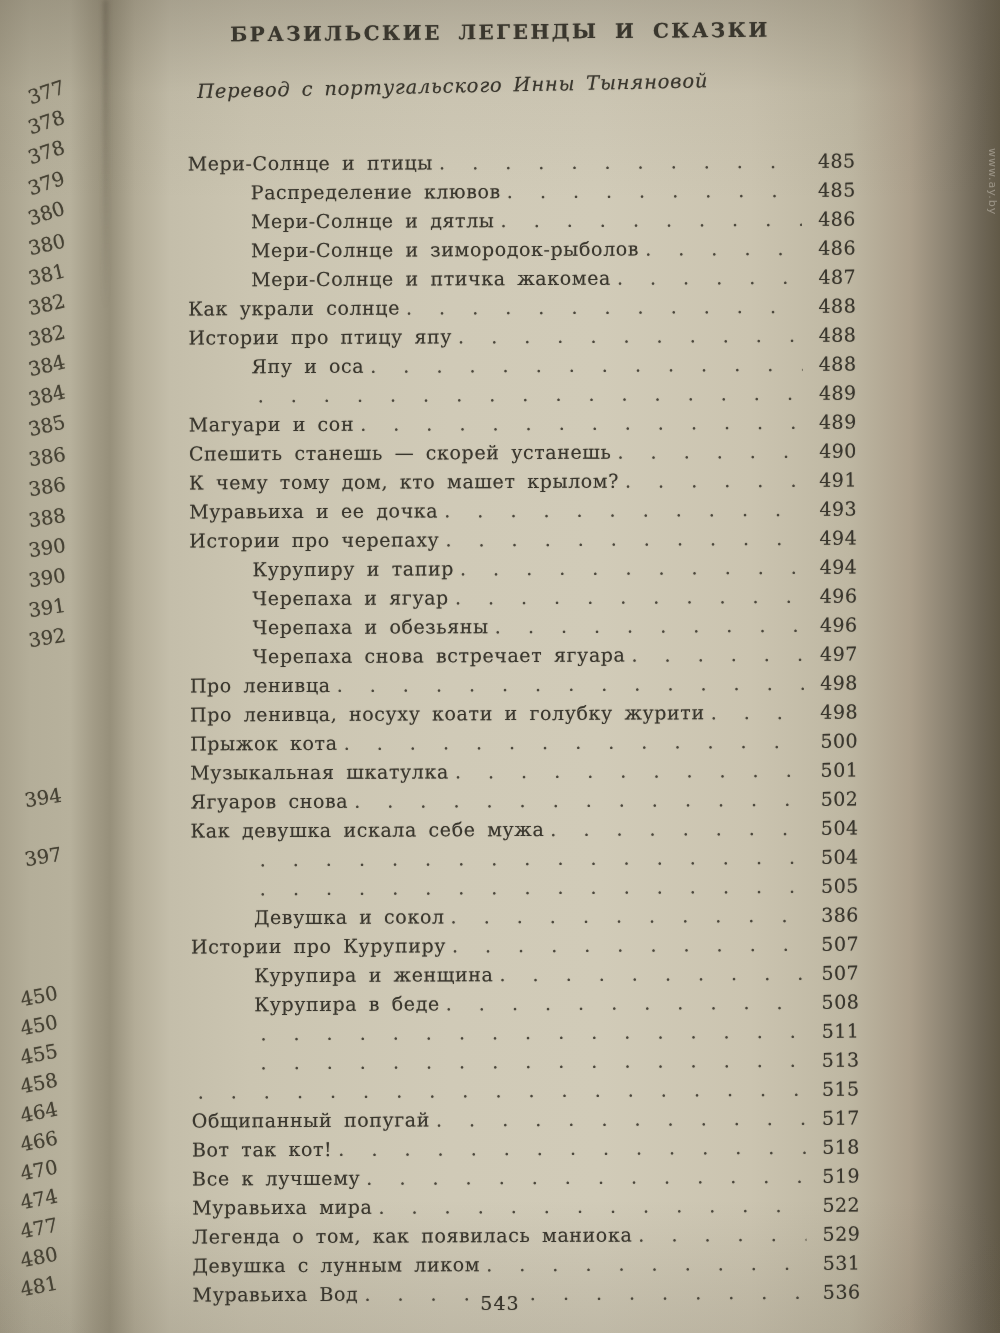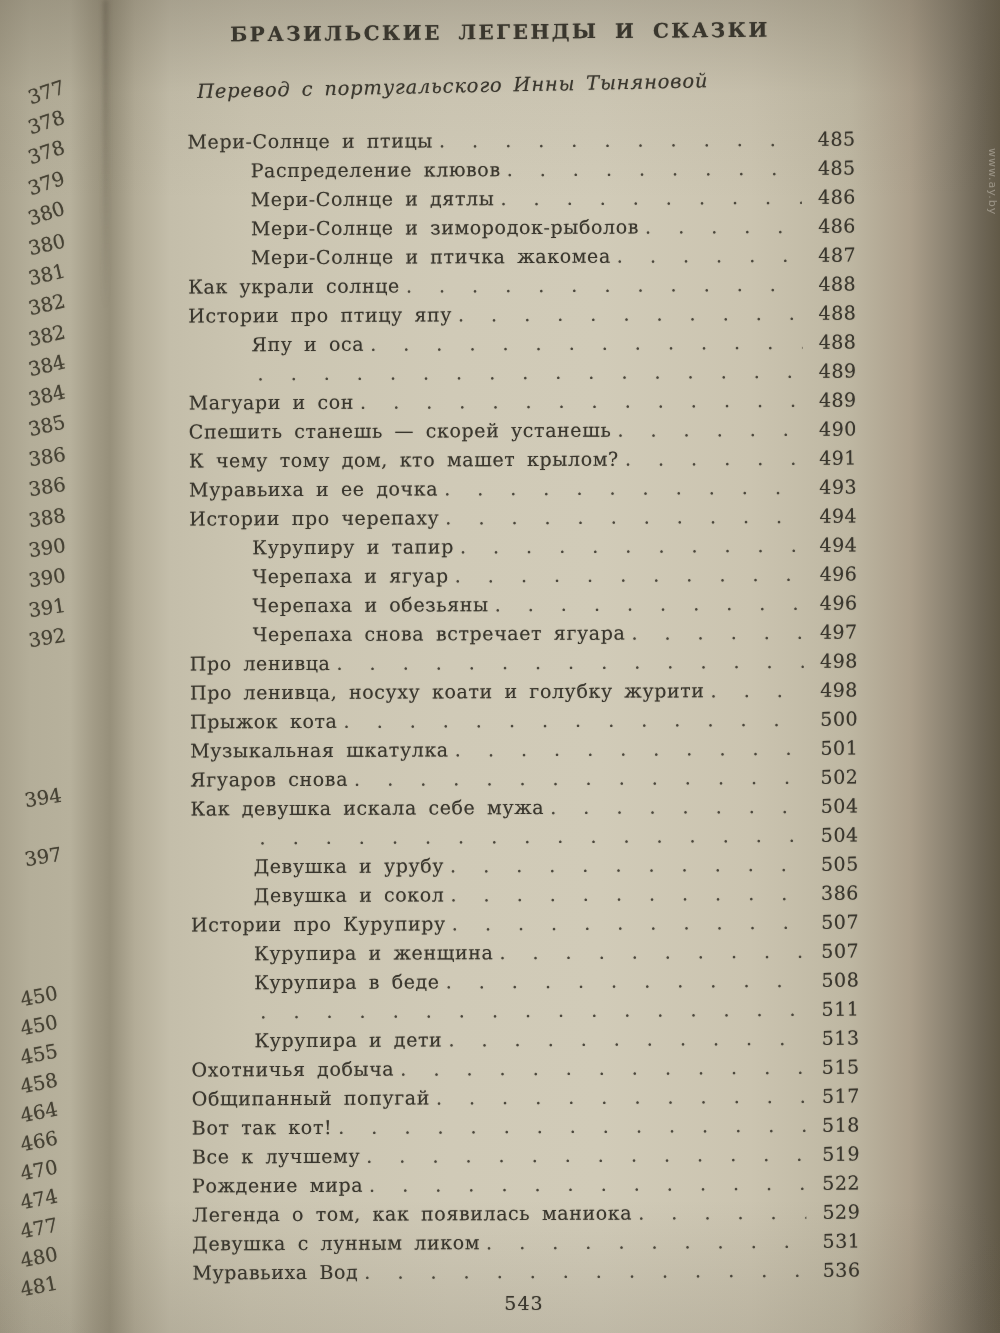--- a/index.html
+++ b/index.html
@@ -48,23 +48,23 @@
     display:flex; align-items:baseline; height:29px; line-height:29px;
     font-size:19px; white-space:nowrap; text-shadow:0 0 1px rgba(55,50,40,0.5);
   }
   .row.indent { padding-left:63px; }
   .row .t { letter-spacing:0.6px; word-spacing:5px; flex-shrink:0; }
   .row .leader { flex:1 1 auto; min-width:0; overflow:hidden; margin:0 6px; color:#4b473c; }
   .row .leader::after {
     content:". . . . . . . . . . . . . . . . . . . . . . . . . . . . . . . . . . . . . . . .";
     word-spacing:17px; letter-spacing:2px;
   }
-  .row .p { flex-shrink:0; min-width:48px; text-align:right; letter-spacing:0.5px; }
+  .row .p { flex-shrink:0; min-width:48px; text-align:right; letter-spacing:0.5px;margin-top:22px; }
   .footer-num {
-    position:absolute; top:1292px; left:476px; width:96px; text-align:center;
+    position:absolute; top:1292px; left:452px; width:96px; text-align:center;
     font-size:19px; letter-spacing:1px; text-shadow:0 0 1px rgba(55,50,40,0.5);
   }
   .watermark {
     position:absolute; right:1px; top:148px; writing-mode:vertical-rl;
     font-family:"DejaVu Sans", sans-serif; font-size:11px;
     color:rgba(205,200,190,0.50); letter-spacing:1px;
   }
 </style>
 </head>
 <body>
@@ -265,21 +265,20 @@
         <span class="leader"></span>
         <span class="p">504</span>
       </div>
 
       <div class="row indent">
         <span class="leader"></span>
         <span class="p">504</span>
       </div>
 
       <div class="row indent">
-        <span class="t">Девушка и урубу</span>
         <span class="leader"></span>
         <span class="p">505</span>
       </div>
 
       <div class="row indent">
         <span class="t">Девушка и сокол</span>
         <span class="leader"></span>
         <span class="p">386</span>
       </div>
 
@@ -300,27 +299,25 @@
         <span class="leader"></span>
         <span class="p">508</span>
       </div>
 
       <div class="row indent">
         <span class="leader"></span>
         <span class="p">511</span>
       </div>
 
       <div class="row indent">
-        <span class="t">Курупира и дети</span>
         <span class="leader"></span>
         <span class="p">513</span>
       </div>
 
       <div class="row">
-        <span class="t">Охотничья добыча</span>
         <span class="leader"></span>
         <span class="p">515</span>
       </div>
 
       <div class="row">
         <span class="t">Общипанный попугай</span>
         <span class="leader"></span>
         <span class="p">517</span>
       </div>
 
@@ -330,21 +327,21 @@
         <span class="p">518</span>
       </div>
 
       <div class="row">
         <span class="t">Все к лучшему</span>
         <span class="leader"></span>
         <span class="p">519</span>
       </div>
 
       <div class="row">
-        <span class="t">Рождение мира</span>
+        <span class="t">Муравьиха мира</span>
         <span class="leader"></span>
         <span class="p">522</span>
       </div>
 
       <div class="row">
         <span class="t">Легенда о том, как появилась маниока</span>
         <span class="leader"></span>
         <span class="p">529</span>
       </div>
 

